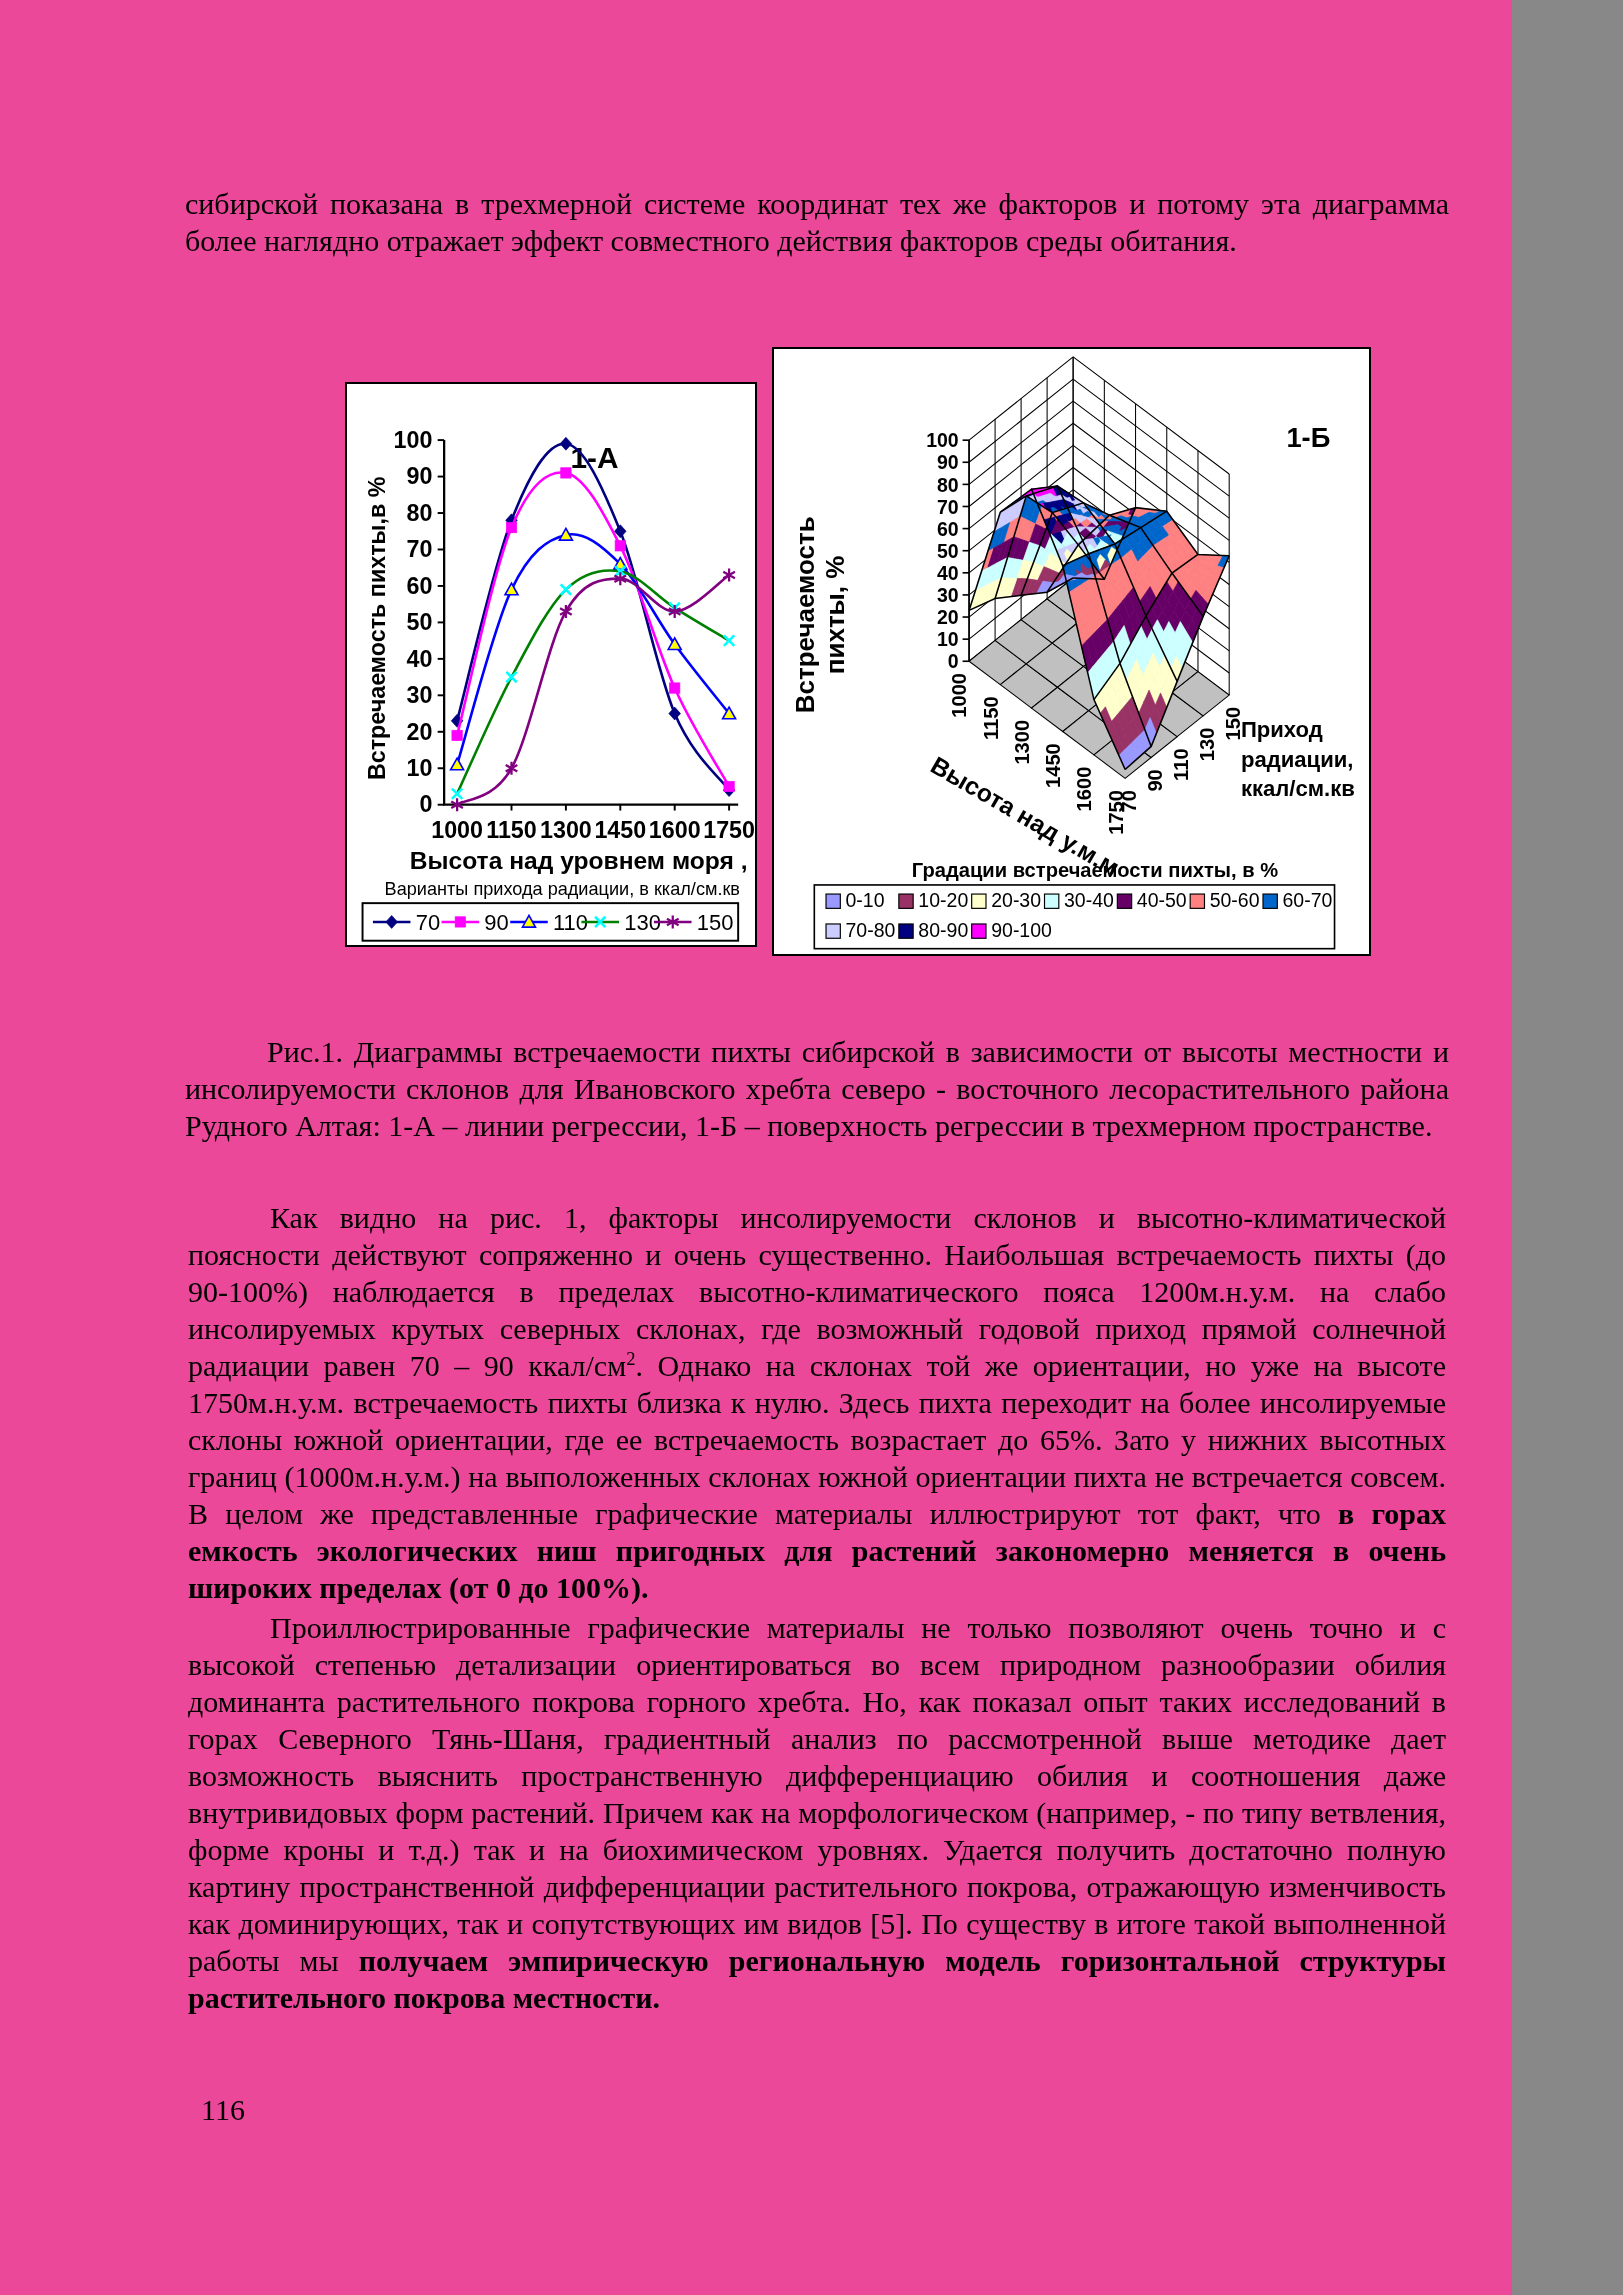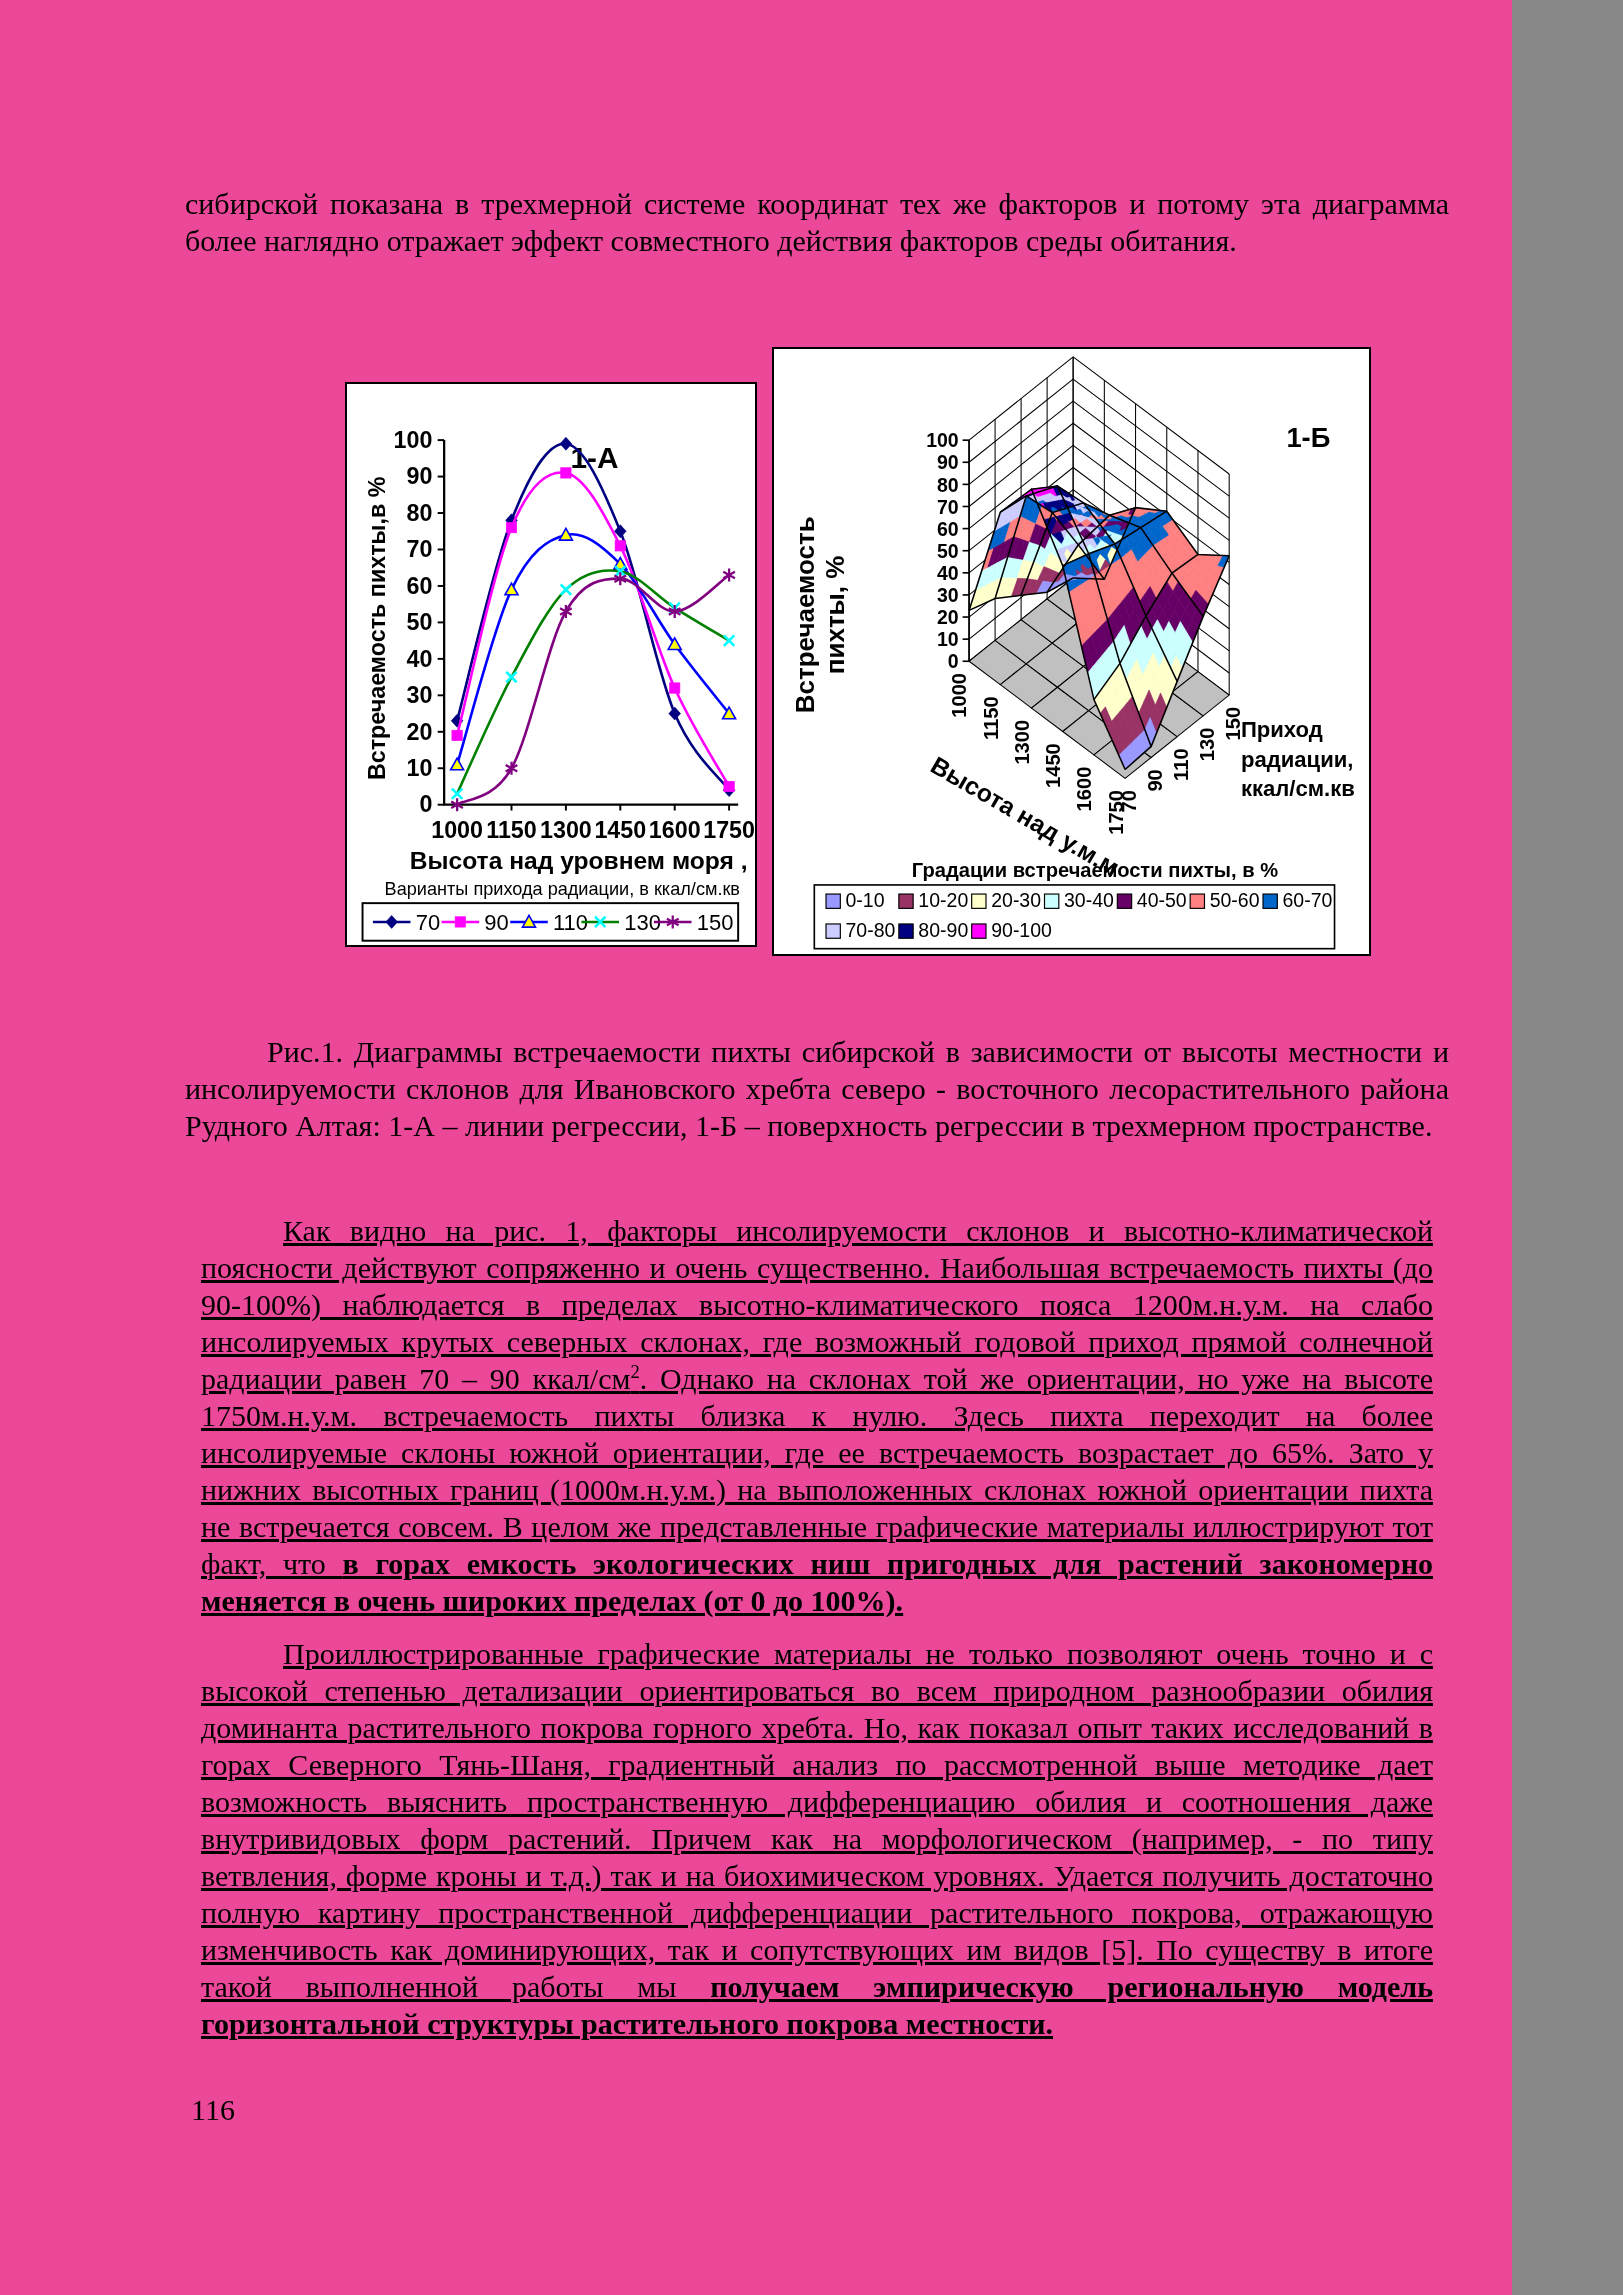--- a/index.html
+++ b/index.html
@@ -6,26 +6,26 @@
   .page{position:relative;width:1512px;height:2295px;background:#ec4899;overflow:hidden;
         font-family:"Liberation Serif","DejaVu Serif",serif;color:#000;}
   .body{font-size:30px;line-height:37px;text-align:justify;margin:0;}
   .indent{text-indent:82px;}
   .b{font-weight:bold;}
   sup{font-size:0.62em;vertical-align:super;line-height:0;}
   .abs{position:absolute;}
   .p1{top:185px;left:185px;width:1264px;}
   .caption{top:1033px;left:185px;width:1264px;}
   .flow{top:1196px;left:185px;width:1264px;}
-  .flow p{margin:16px;text-decoration:underline;}
+  .flow p{margin:3px;}
   .chartbox{position:absolute;background:#fff;border:2px solid #000;box-sizing:border-box;}
   .box1a{left:345px;top:382px;width:412px;height:565px;}
   .box1b{left:772px;top:347px;width:599px;height:609px;}
   .chartbox svg{display:block;width:100%;height:100%;}
-  .pageno{position:absolute;left:191px;top:2093px;font-size:30px;}
+  .pageno{position:absolute;left:201px;top:2093px;font-size:30px;}
   text{font-family:"Liberation Sans","DejaVu Sans",sans-serif;}
 </style>
 </head>
 <body>
 
 <div class="page">
 
   <p class="body abs p1"><span>сибирской показана в трехмерной системе координат тех же факторов и потому эта диаграмма более наглядно отражает эффект совместного действия факторов среды обитания.</span></p>
 
   <div class="chartbox box1a">

